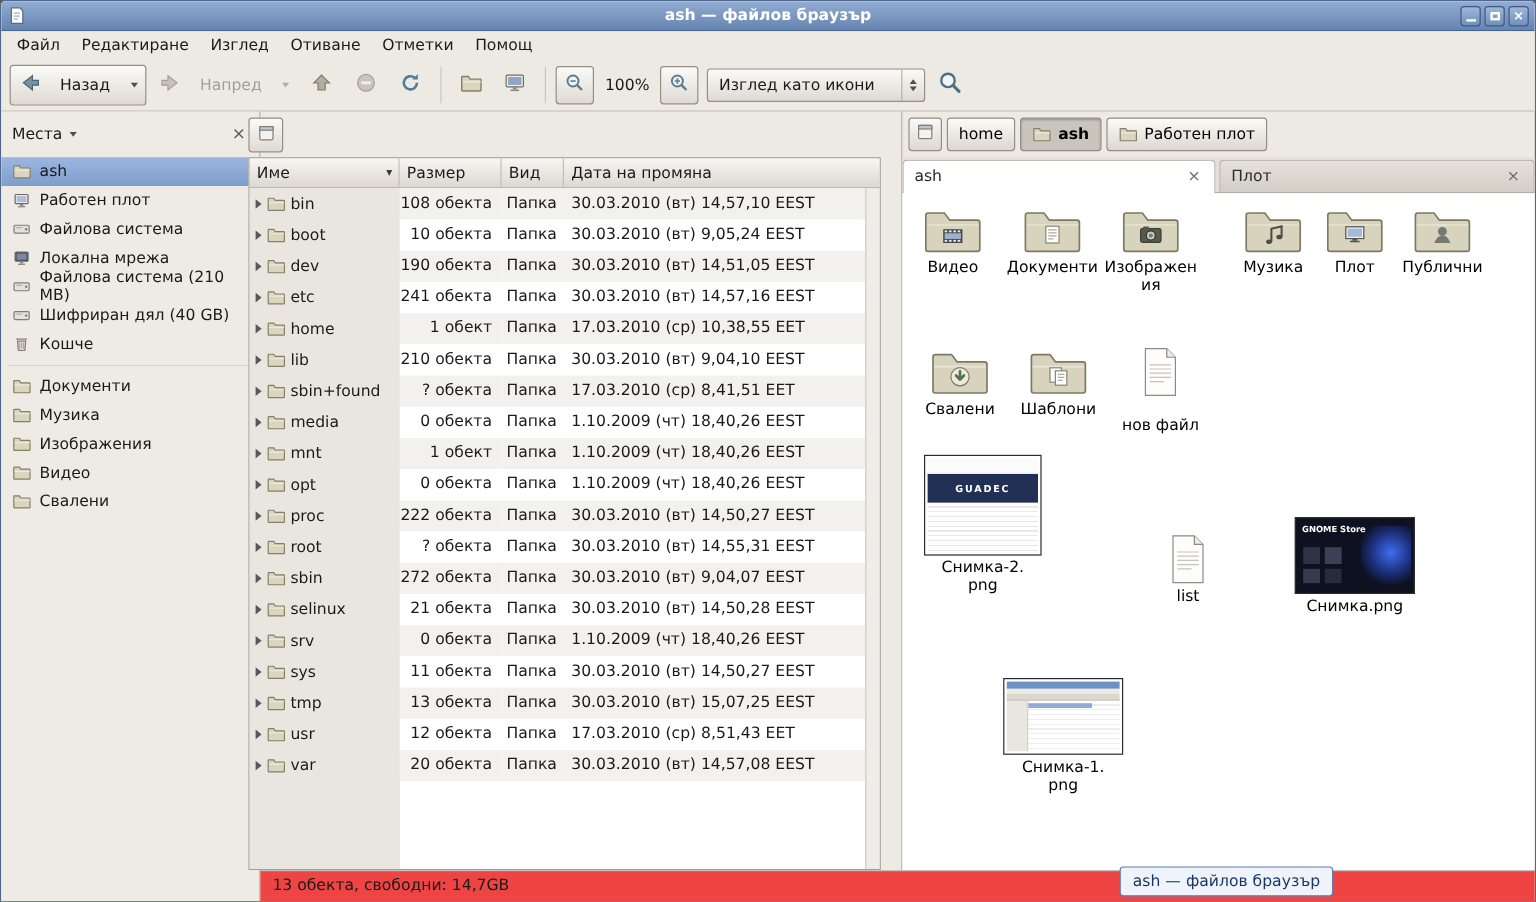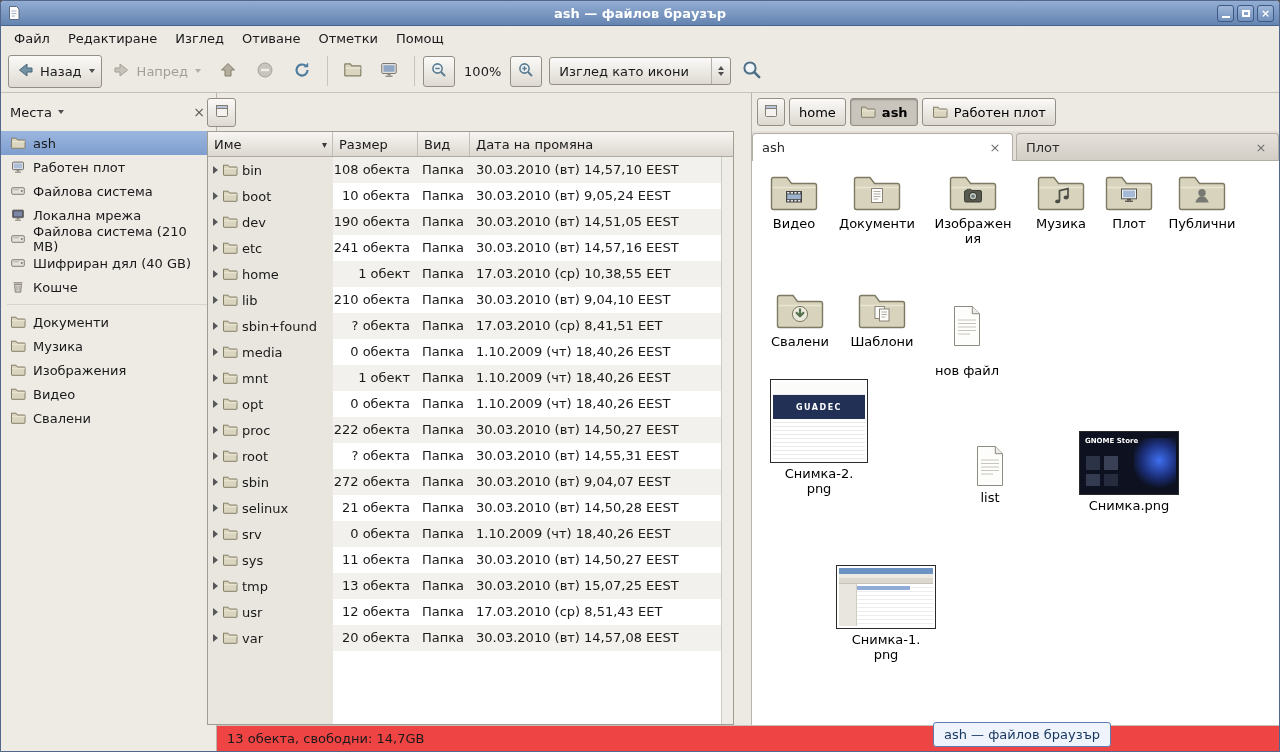--- a/index.html
+++ b/index.html
@@ -15,21 +15,21 @@
   .tb-btn{width:17px;height:17px;background:linear-gradient(#a2b9da,#708cba);background:linear-gradient(#9fb7d9,#7190bb);border:1px solid #3d5a85;border-radius:3px;color:#fff;display:flex;align-items:center;justify-content:center;font-size:11px;font-weight:bold;cursor:default}
   .s-min{display:block;width:8px;height:2px;background:#fff;margin-top:8px}
   .s-max{display:block;width:8px;height:7px;border:2px solid #fff}
 
   
   .menubar{height:24px;display:flex;align-items:center;padding-left:4px;background:#edeae4}
   .menu-item{padding:3px 9px;border-radius:3px}
 
   
   .toolbar{height:43px;display:flex;align-items:center;padding:0 7px;gap:3px;background:#edeae4;border-bottom:1px solid #c6c2b9}
-  .tbtn{display:flex;align-items:center;gap:5px;padding:4px 6px;border:1px solid transparent;background:transparent;border-radius:3px;font-size:13px;color:#1a1a1a;font-family:inherit}
+  .tbtn{display:flex;align-items:center;gap:15px;padding:4px 6px;border:1px solid transparent;background:transparent;border-radius:3px;font-size:13px;color:#1a1a1a;font-family:inherit}
   .tbtn.raised{border-color:#948f86;background:linear-gradient(#fbfaf8,#dedad2)}
   .tbtn.disabled{color:#a39f96}
   .sep{width:1px;height:30px;background:#c9c5bc;margin:0 5px}
   .dchev{width:0;height:0;border-top:4px solid #4e4e4e;border-left:3.5px solid transparent;border-right:3.5px solid transparent;margin-left:2px}
   .dchev.dis{border-top-color:#b2aea5}
   .zoom-label{padding:0 6px}
   .combo{display:flex;align-items:center;border:1px solid #948f86;background:linear-gradient(#fbfaf8,#dedad2);border-radius:3px;height:28px;padding-left:9px;margin-left:4px;min-width:182px}
   .combo-spin{margin-left:auto;border-left:1px solid #b5b1a8;height:100%;width:19px;display:flex;flex-direction:column;align-items:center;justify-content:center;gap:2px}
   .su{width:0;height:0;border-bottom:4px solid #4e4e4e;border-left:3.5px solid transparent;border-right:3.5px solid transparent}
   .sd{width:0;height:0;border-top:4px solid #4e4e4e;border-left:3.5px solid transparent;border-right:3.5px solid transparent}
@@ -723,21 +723,21 @@
         </div>
         <div class="ivitem" style="left: 83px; top: 10px;">
           <span class="big-ic"><svg width="52" height="42" viewBox="0 0 52 42">
               <path d="M3.5 11.5v25c0 1.1.9 2 2 2h41c1.1 0 2-.9 2-2v-22c0-1.1-.9-2-2-2H23.5L19 6.5H5.5c-1.1 0-2 .9-2 2z" fill="#d7d3bd" stroke="#7d7963" stroke-width="1.4"></path>
               <path d="M4.5 16.5h43" stroke="#e9e5d4" stroke-width="1.3"></path>
               <rect x="20.5" y="17.5" width="11" height="14" fill="#fdfdfc" stroke="#8a8578"></rect>
               <path d="M22.5 20.5h7M22.5 23h7M22.5 25.5h7M22.5 28h4.5" stroke="#b0aca0"></path>
             </svg></span>
           <div class="ivlbl">Документи</div>
         </div>
-        <div class="ivitem" style="left: 179px; top: 10px;">
+        <div class="ivitem" style="left: 165px; top: 10px;">
           <span class="big-ic"><svg width="52" height="42" viewBox="0 0 52 42">
               <path d="M3.5 11.5v25c0 1.1.9 2 2 2h41c1.1 0 2-.9 2-2v-22c0-1.1-.9-2-2-2H23.5L19 6.5H5.5c-1.1 0-2 .9-2 2z" fill="#d7d3bd" stroke="#7d7963" stroke-width="1.4"></path>
               <path d="M4.5 16.5h43" stroke="#e9e5d4" stroke-width="1.3"></path>
               <rect x="17.5" y="19.5" width="17" height="11.5" rx="1.5" fill="#58594f" stroke="#3c3d35"></rect>
               <rect x="19.5" y="17.8" width="5" height="2.6" rx="0.8" fill="#58594f"></rect>
               <circle cx="26" cy="25.2" r="3.8" fill="#c3cdbb" stroke="#2f302a"></circle>
               <circle cx="26" cy="25.2" r="1.7" fill="#6f7a88"></circle>
             </svg></span>
           <div class="ivlbl">Изображен
 ия</div>
@@ -784,21 +784,21 @@
         <div class="ivitem" style="left: 88px; top: 128px;">
           <span class="big-ic"><svg width="52" height="42" viewBox="0 0 52 42">
               <path d="M3.5 11.5v25c0 1.1.9 2 2 2h41c1.1 0 2-.9 2-2v-22c0-1.1-.9-2-2-2H23.5L19 6.5H5.5c-1.1 0-2 .9-2 2z" fill="#d7d3bd" stroke="#7d7963" stroke-width="1.4"></path>
               <path d="M4.5 16.5h43" stroke="#e9e5d4" stroke-width="1.3"></path>
               <rect x="19" y="17.5" width="9.5" height="12" fill="#fdfdfc" stroke="#8a8578"></rect>
               <rect x="23.5" y="20" width="9.5" height="12" fill="#fdfdfc" stroke="#8a8578"></rect>
               <path d="M25.5 23h5.5M25.5 25.5h5.5M25.5 28h4" stroke="#b0aca0"></path>
             </svg></span>
           <div class="ivlbl">Шаблони</div>
         </div>
-        <div class="ivitem" style="left: 173px; top: 144px; gap: 16px;">
+        <div class="ivitem" style="left: 173px; top: 128px; gap: 16px;">
           <span class="big-ic" style="height: 42px;"><svg width="34" height="42" viewBox="0 0 34 42">
               <path d="M4.5 1.5h17.8l7.2 7.2V40.5h-25z" fill="#fdfdfb" stroke="#8d8a80"></path>
               <path d="M22.3 1.5v7.2h7.2" fill="#ecebe7" stroke="#8d8a80"></path>
               <g stroke="#c6c4bc">
                 <path d="M8 15h18M8 18.5h18M8 22h18M8 25.5h18M8 29h12"></path>
               </g>
             </svg></span>
           <div class="ivlbl">нов файл</div>
         </div>
         <div class="ivitem thumbitem" style="left: 15px; top: 218px;">

